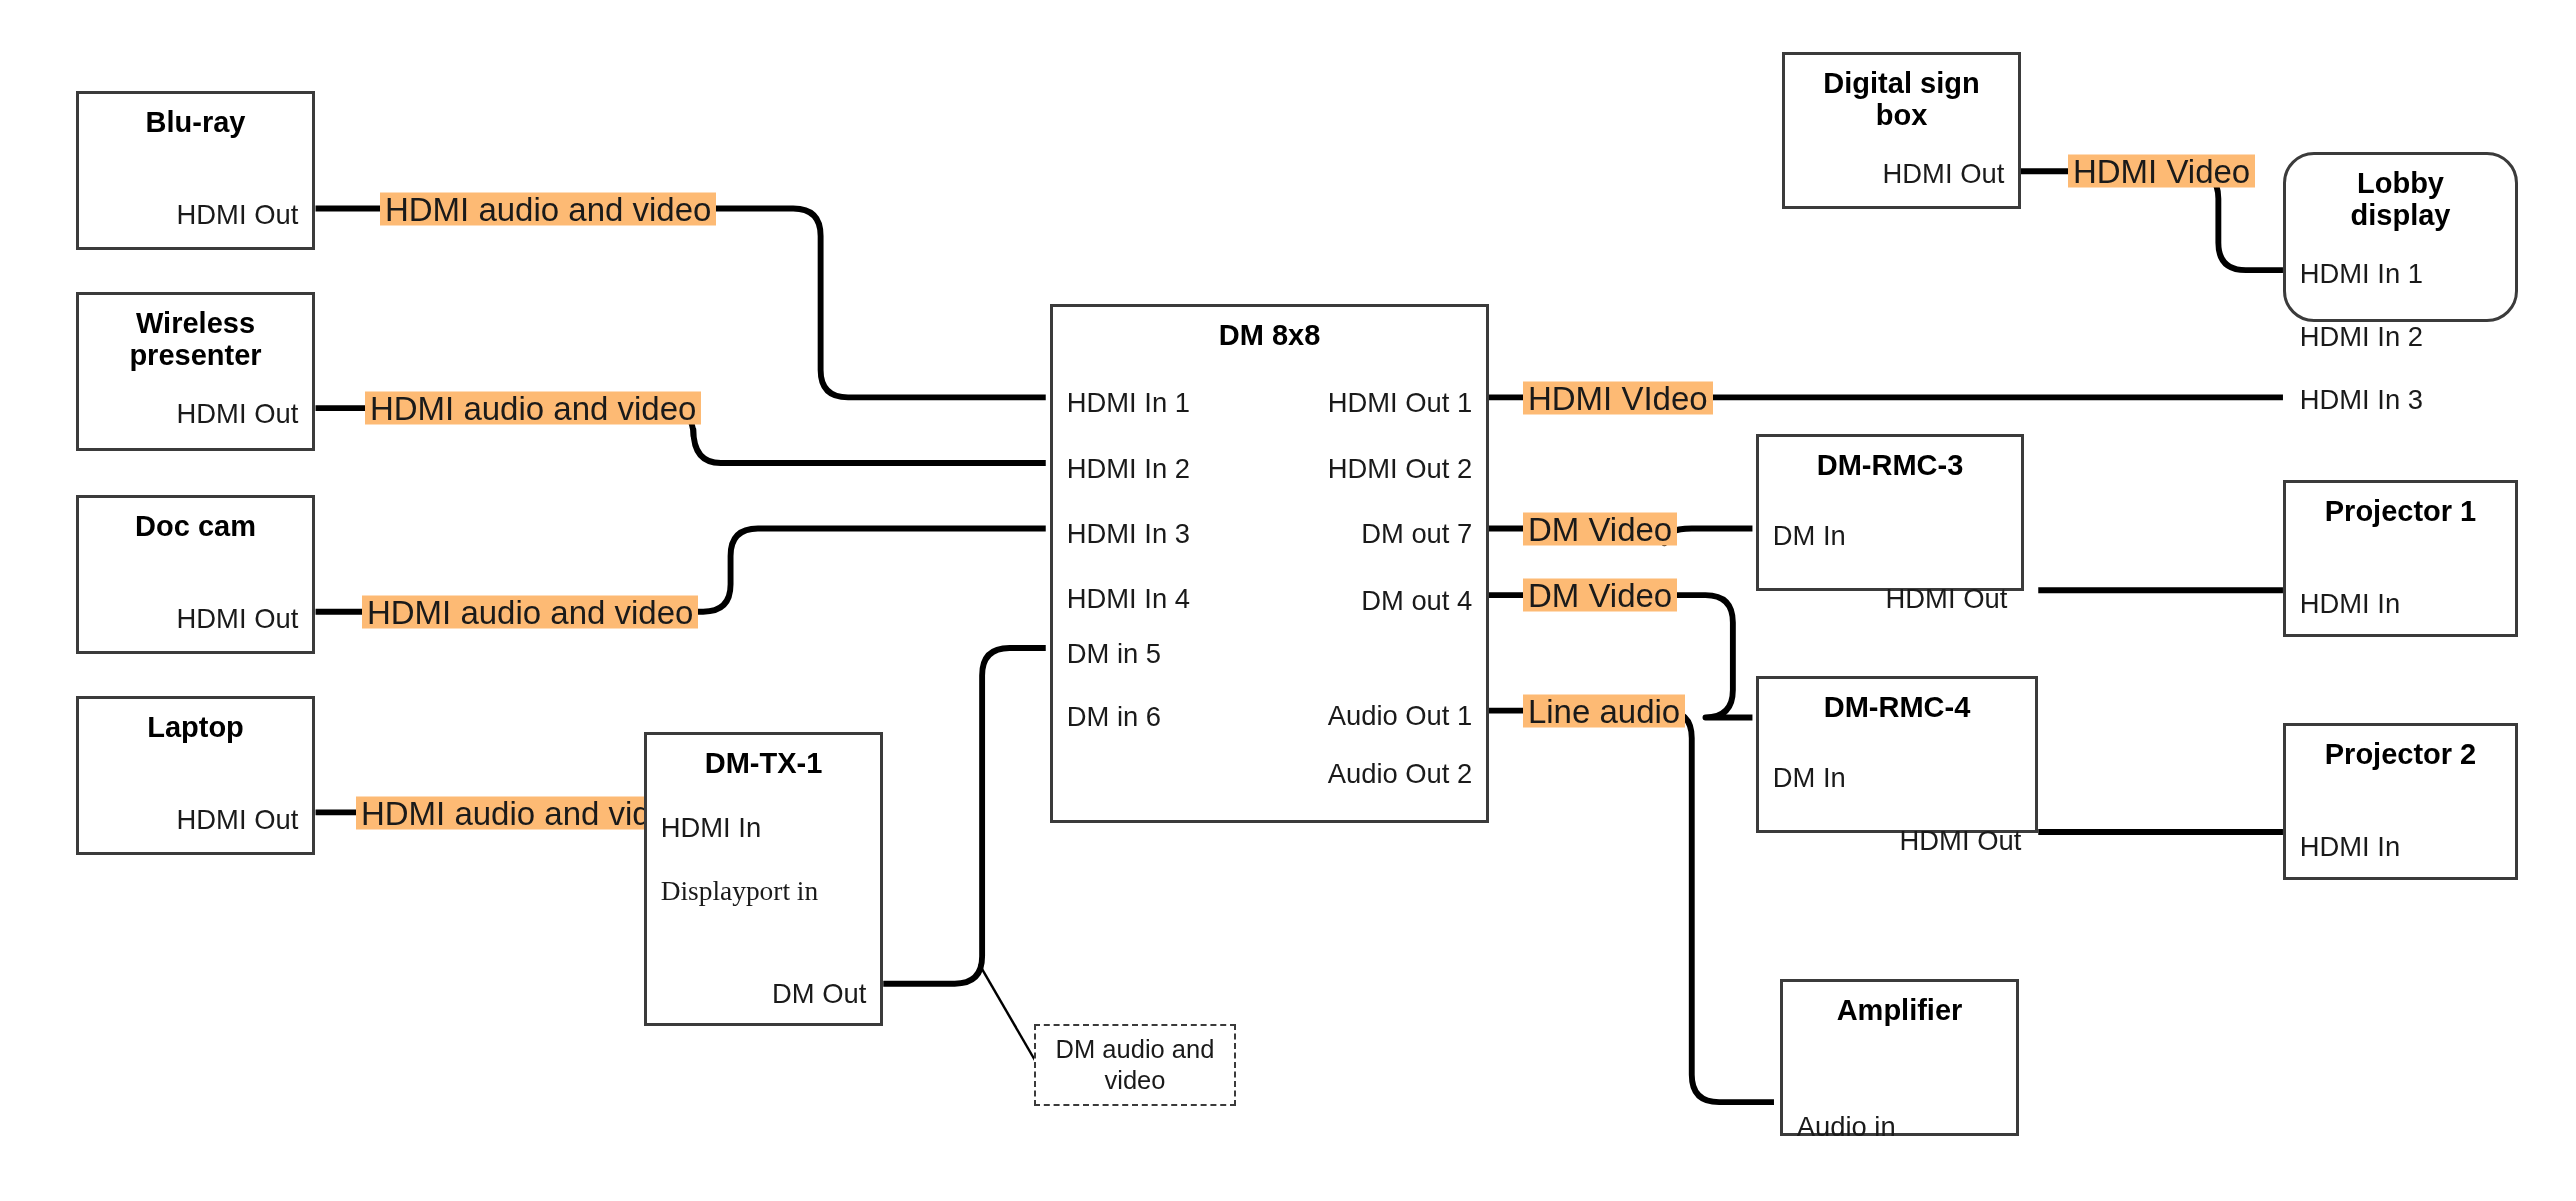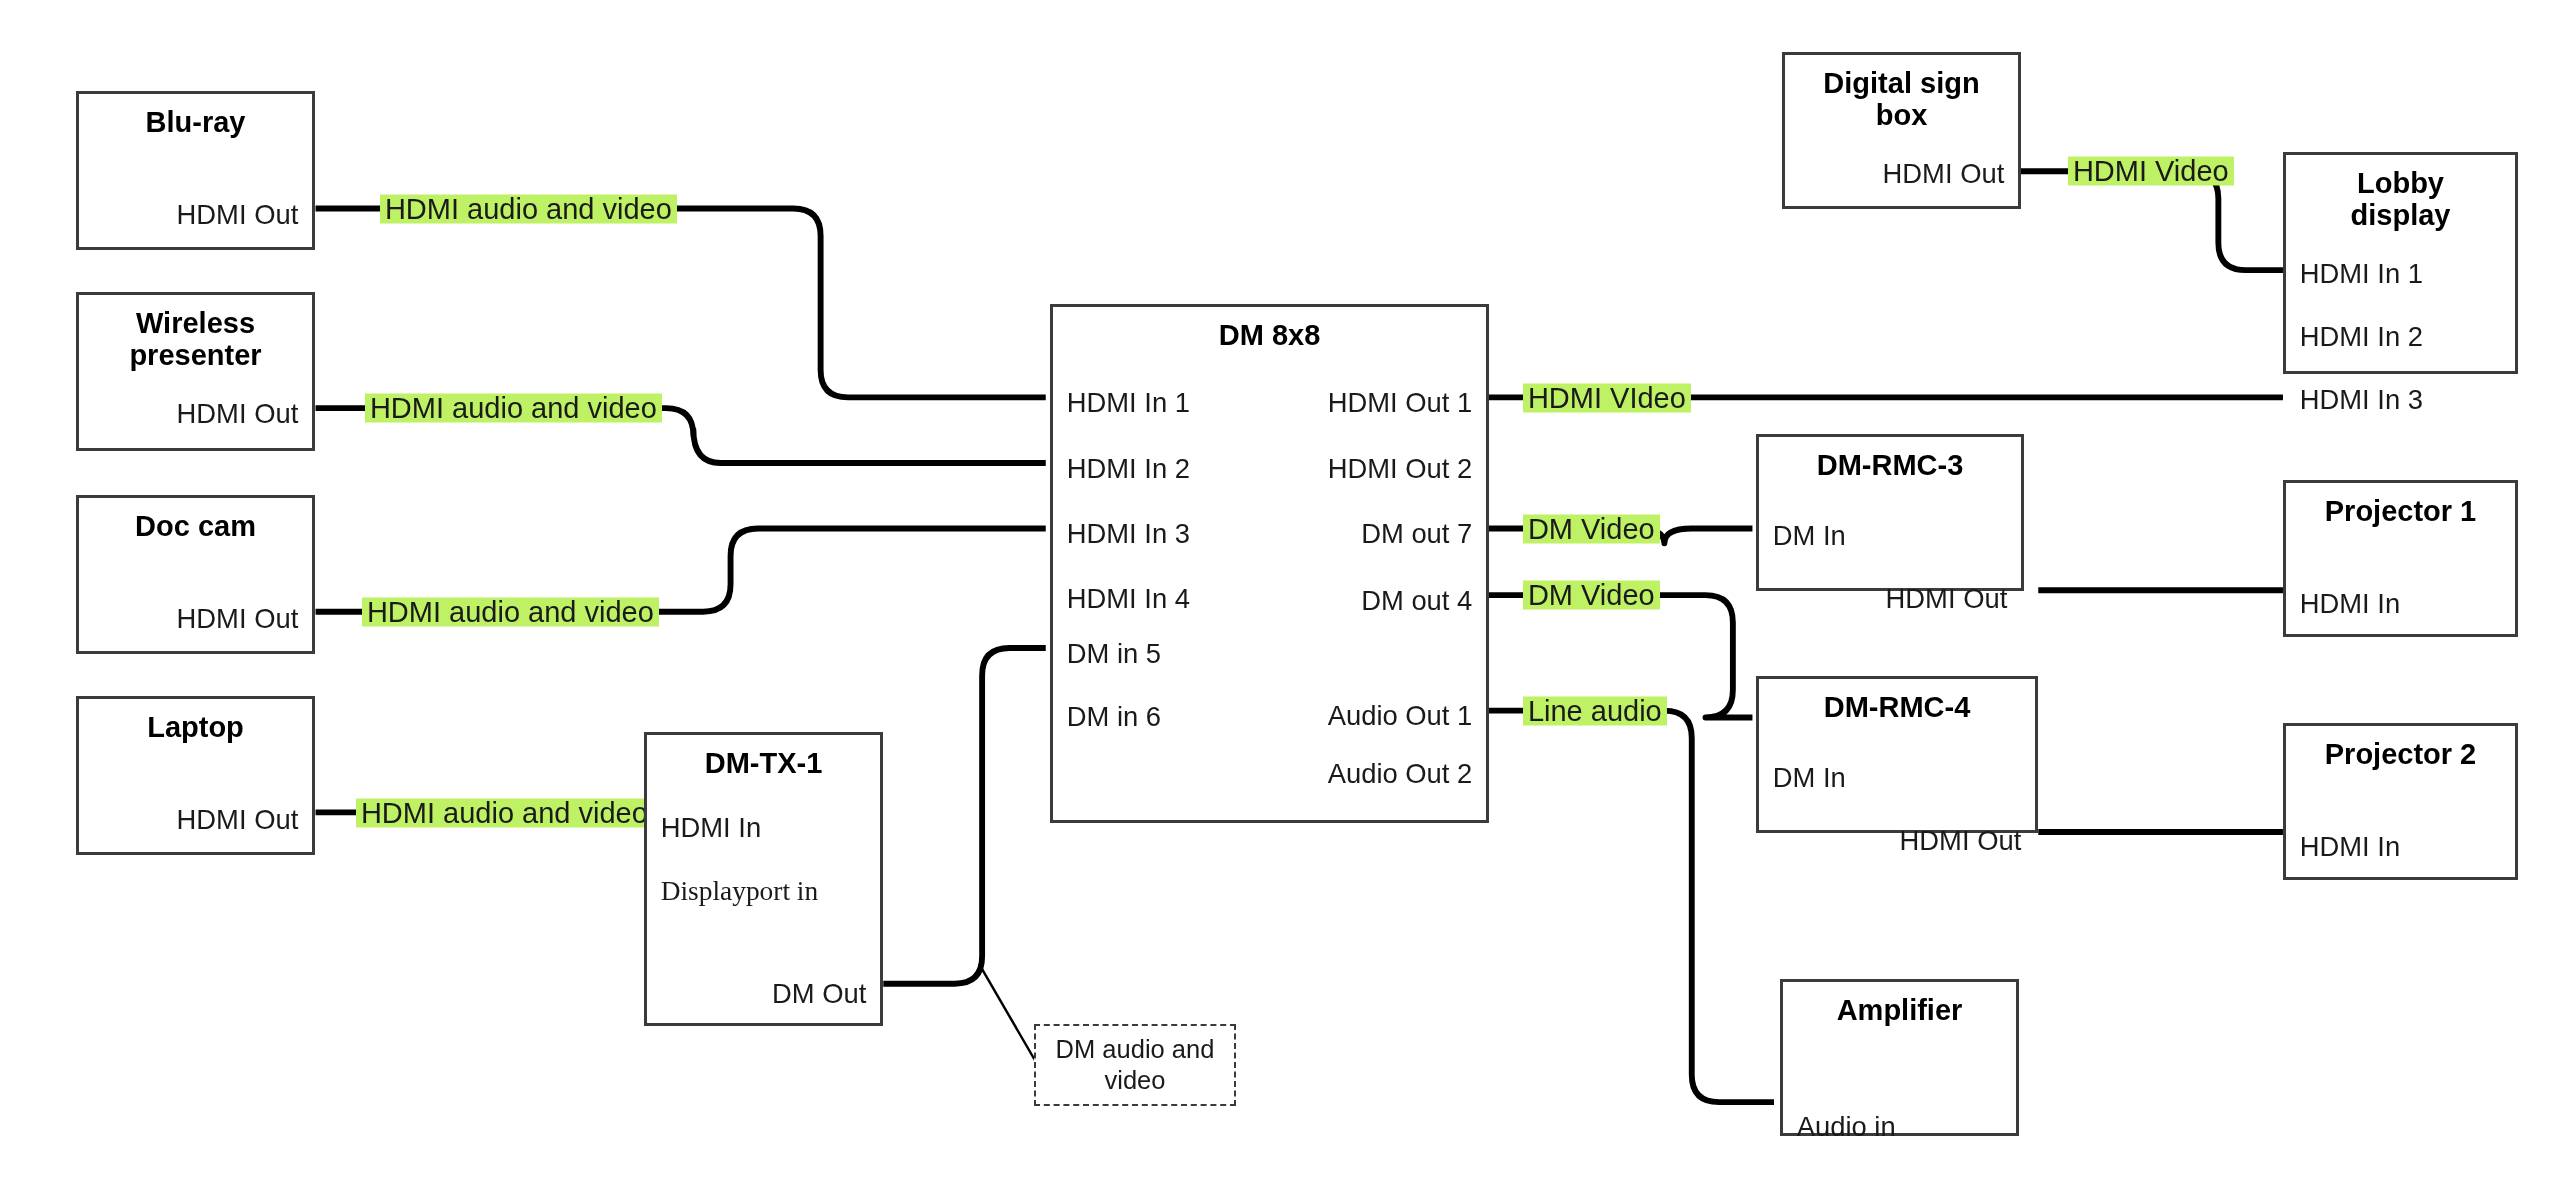--- a/index.html
+++ b/index.html
@@ -57,23 +57,23 @@
     justify-content: center;
     text-align: center;
     font-size: 25.5px;
     color: #1a1a1a;
     line-height: 1.2;
     white-space: pre-line;
   }
   
   .wire-label {
     position: absolute;
-    font-size: 29px;
+    font-size: 33px;
     color: #1a1a1a;
-    background: #bef264;
+    background: #fdba74;
     line-height: 1;
     white-space: nowrap;
     padding: 0 4.9px;
     transform: translateY(-50%);
   }
   
   #wires {
     position: absolute;
     left: 0; top: 0;
     width: 2576px;
@@ -191,21 +191,21 @@
   </div>
 
   <div class="node" style="left:1782px; top:52px; width:239px; height:157px;">
     <div class="node-title">Digital sign
 box</div>
     <div class="ports">
       <div class="port right" style="top:28px;">HDMI Out</div>
     </div>
   </div>
 
-  <div class="node" style="left:2283px; top:152px; width:235px; height:222px;">
+  <div class="node" style="left:2283px; top:152px; width:235px; height:170px;border-radius:31px;">
     <div class="node-title">Lobby
 display</div>
     <div class="ports">
       <div class="port left" style="top:28px;">HDMI In 1</div>
       <div class="port left" style="top:91px;">HDMI In 2</div>
       <div class="port left" style="top:154px;">HDMI In 3</div>
     </div>
   </div>
 
   <div class="node" style="left:1756px; top:434px; width:268px; height:157px;">

